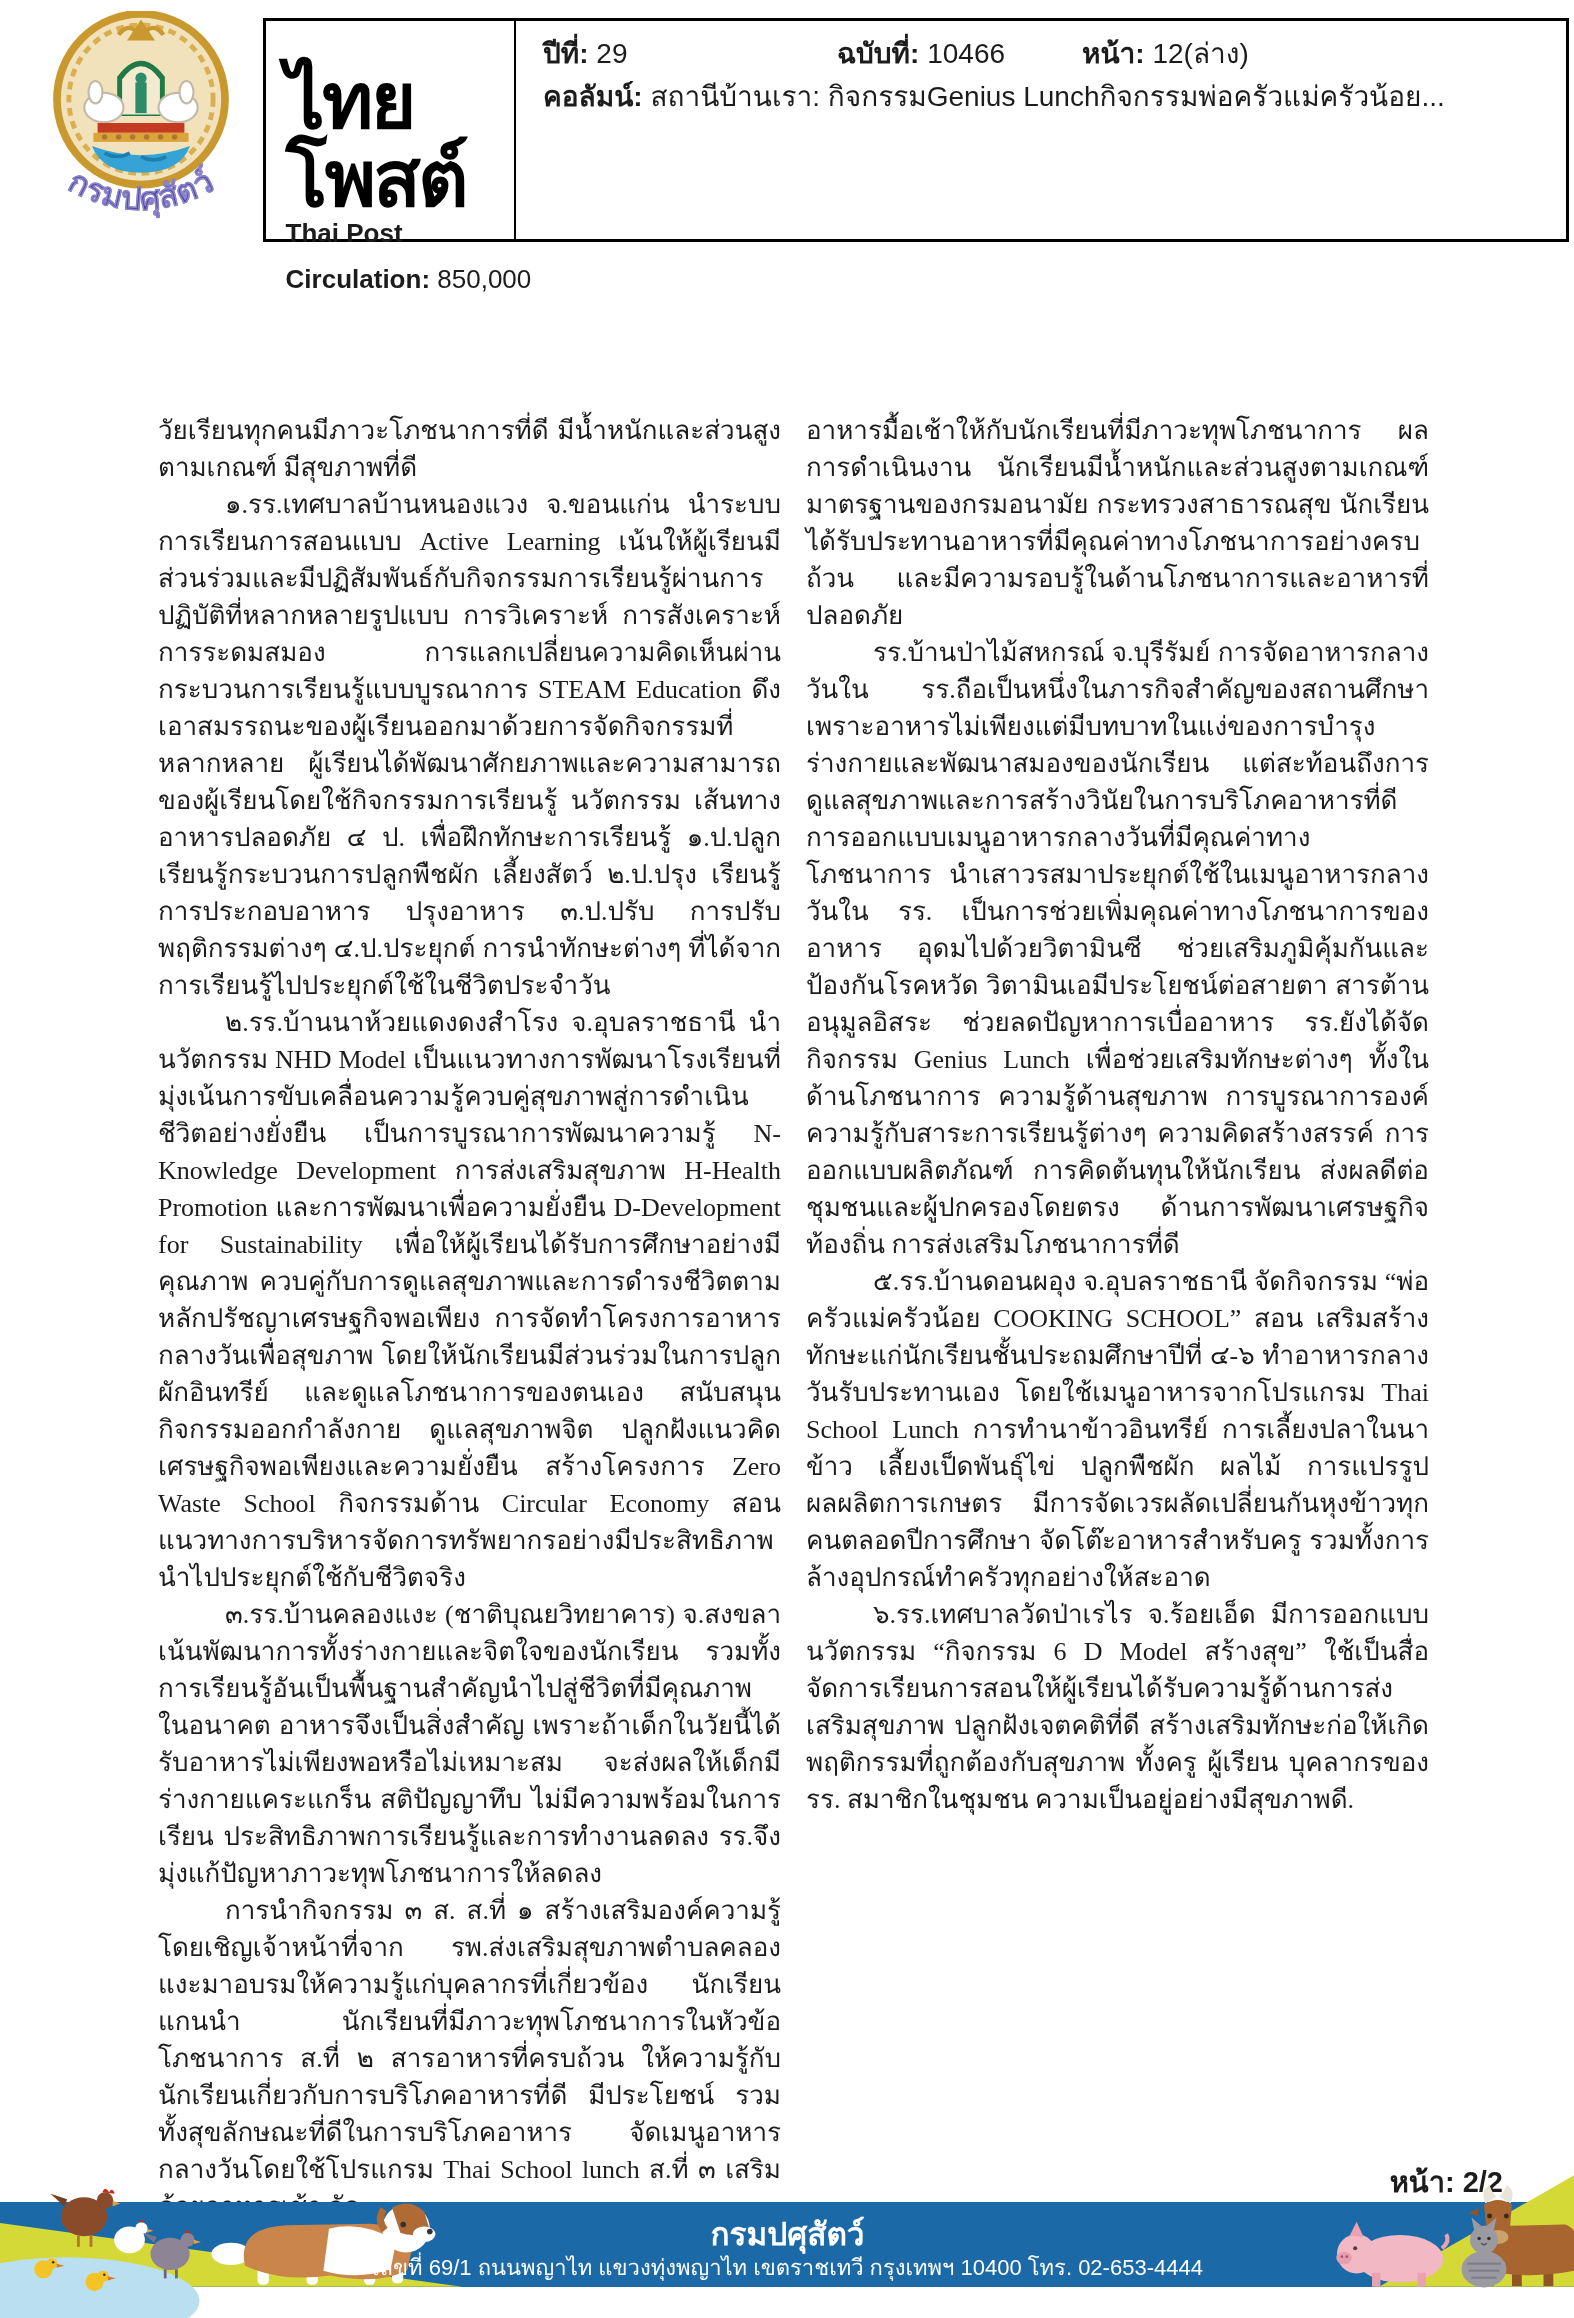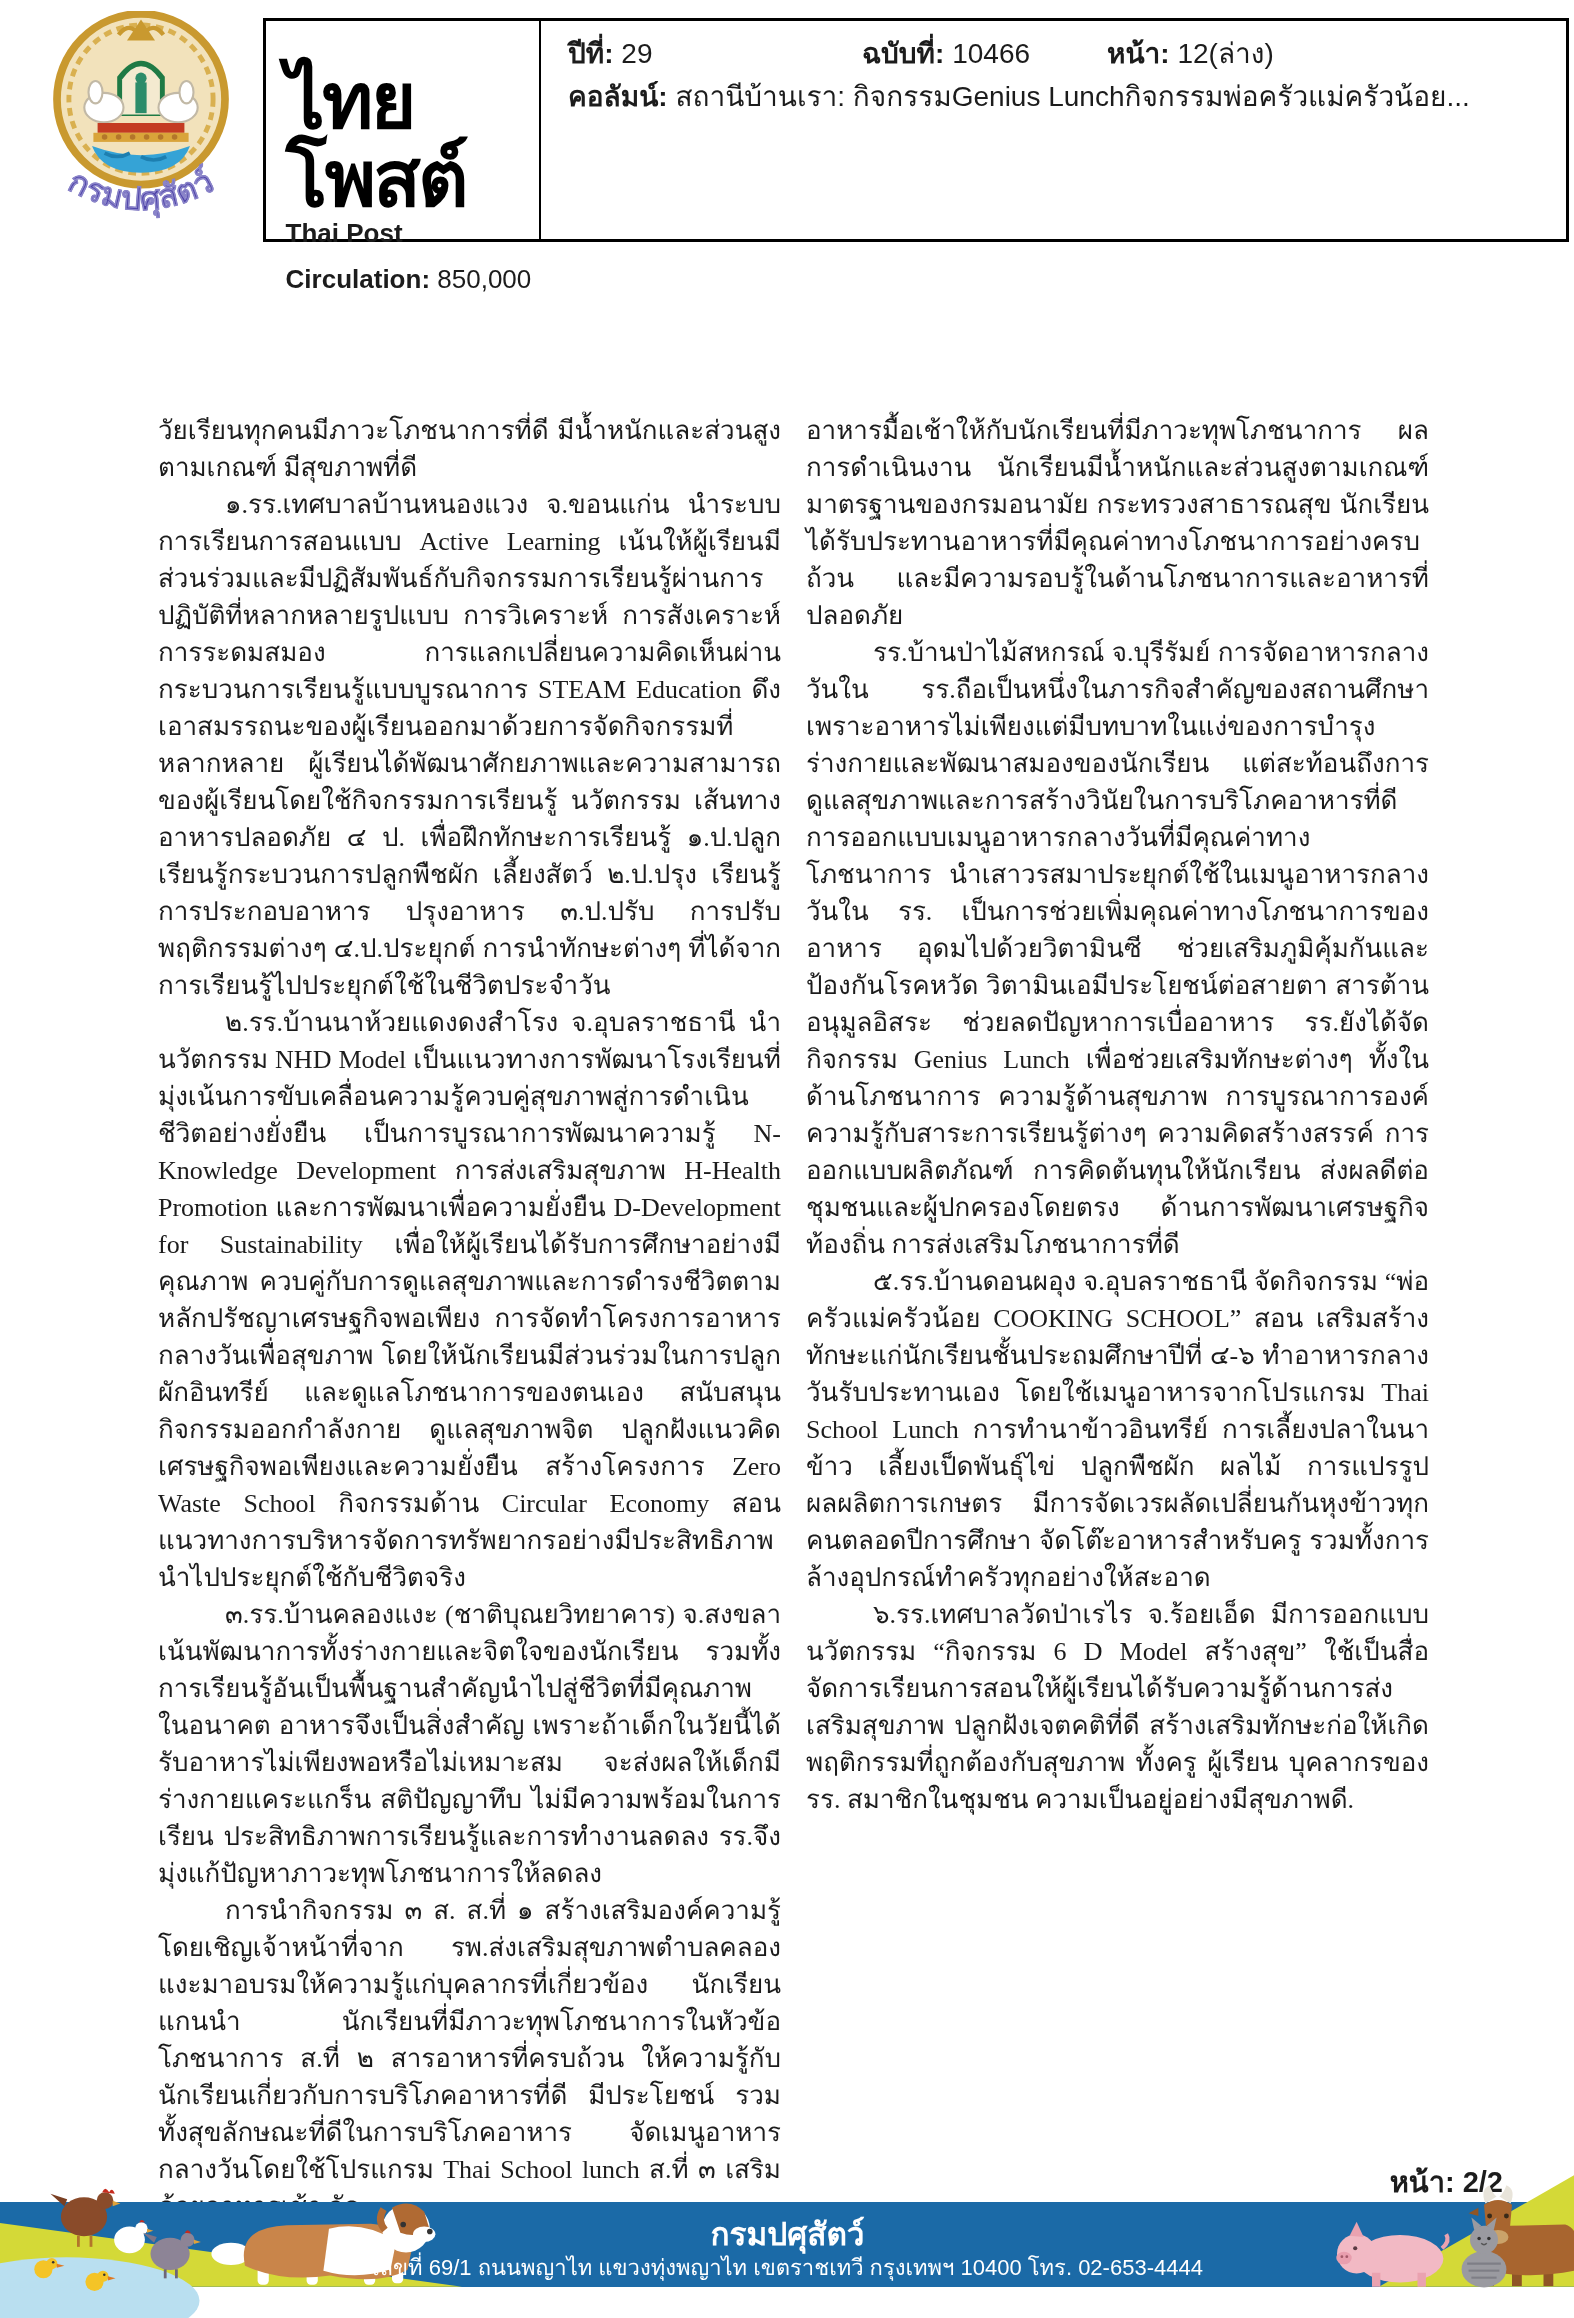--- a/index.html
+++ b/index.html
@@ -13,21 +13,21 @@
   }
   
   .seal{position:absolute;left:36px;top:11.2px;width:210px;height:231px;}
   
   .header-box{
     position:absolute;left:263px;top:17.5px;width:1306px;height:224px;
     border:3.5px solid #000;display:flex;box-sizing:border-box;
     font-family:"Liberation Sans", sans-serif;
   }
   .hb-left{
-    width:275px;border-right:2.8px solid #000;box-sizing:border-box;
+    width:250px;border-right:2.8px solid #000;box-sizing:border-box;
     display:flex;flex-direction:column;padding:7px 15.4px 8.4px 19.6px;
   }
   .np-logo{
     font-weight:bold;font-size:78px;letter-spacing:-2.8px;line-height:1;
     margin-top:34px;color:#000;font-family:"Liberation Sans", sans-serif;
   }
   .np-name{font-weight:bold;font-size:26px;margin-top:auto;}
   .np-circ{font-size:26px;margin-top:15px;white-space:nowrap;}
   .np-circ b{font-weight:bold;}
   .hb-right{flex:1;padding:11.2px 0 0 27px;font-size:28px;line-height:43px;white-space:nowrap;}

